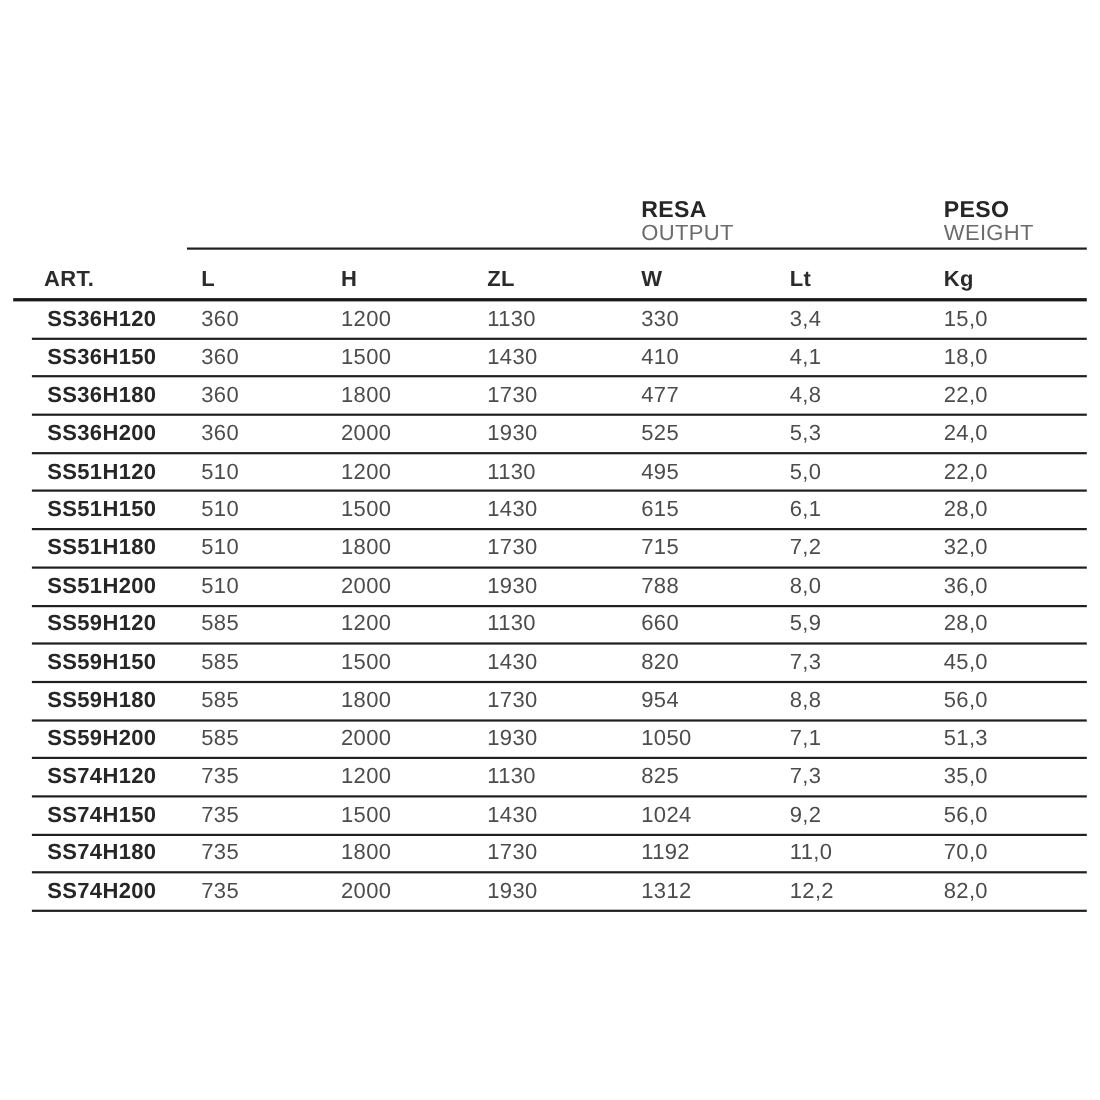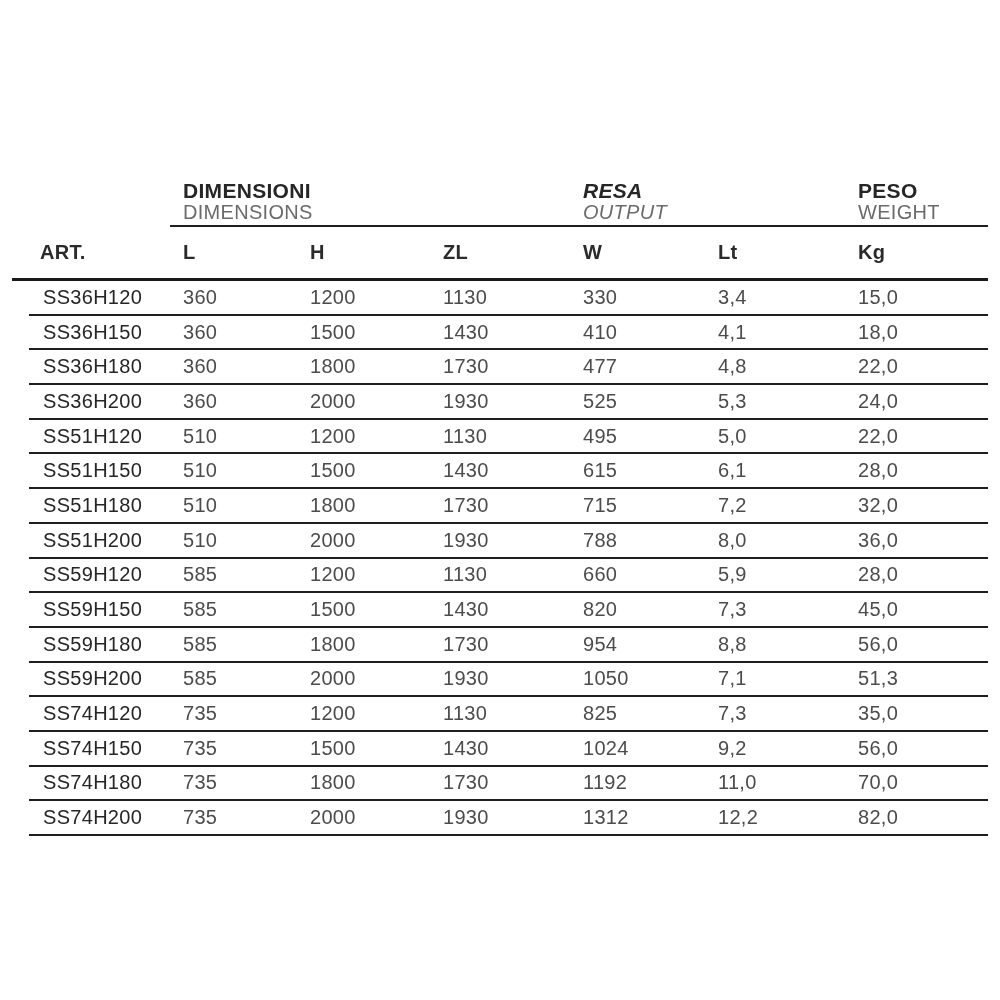--- a/index.html
+++ b/index.html
@@ -44,41 +44,41 @@
   }
   .group .g-sub {
     display: block;
     font-size: 20px;
     font-weight: 400;
     letter-spacing: 0.3px;
     color: #6b6b6b;
     line-height: 21px;
   }
   .group.g0 { left: 154px; }
-  .group.g1 { left: 554px; font-style: italic; }
+  .group.g1 { left: 554px; }
   .group.g2 { left: 689px; }
   .group.g3 { left: 829px; }
   .group-rule {
     position: absolute;
     left: 141px;
     right: 0;
     top: 47px;
     height: 2px;
     background: #1f1f1f;
   }
   
   .cols {
     display: grid;
     grid-template-columns: 154px 127px 133px 140px 135px 140px 130px;
     align-items: center;
   }
   
   .subheader {
-    height: 51px;
-    margin-top: 2px;
+    height: 34px;
+    margin-top: 12px;
   }
   .subheader .c {
     font-size: 20px;
     font-weight: 700;
     color: #2b2b2b;
     letter-spacing: 0.3px;
   }
   .subheader .c.art { padding-left: 11px; }
   .header-divider {
     position: relative;
@@ -94,36 +94,32 @@
     border-bottom: 2px solid #1f1f1f;
   }
   .row .c {
     font-size: 20px;
     font-weight: 400;
     color: #4c4c4c;
     letter-spacing: 0.3px;
     white-space: nowrap;
   }
   .row .c.art {
-    font-weight: 400;
+    font-weight: 700;
     color: #262626;
     padding-left: 14px;
   }
 </style>
 </head>
 <body>
 
 <div class="page">
   <div class="spec-table">
 
     <div class="group-area">
-      <div class="group g0">
-        <span class="g-main">DIMENSIONI</span>
-        <span class="g-sub">DIMENSIONS</span>
-      </div>
       <div class="group g1">
         <span class="g-main">RESA</span>
         <span class="g-sub">OUTPUT</span>
       </div>
       <div class="group g3">
         <span class="g-main">PESO</span>
         <span class="g-sub">WEIGHT</span>
       </div>
       <div class="group-rule"></div>
     </div>

